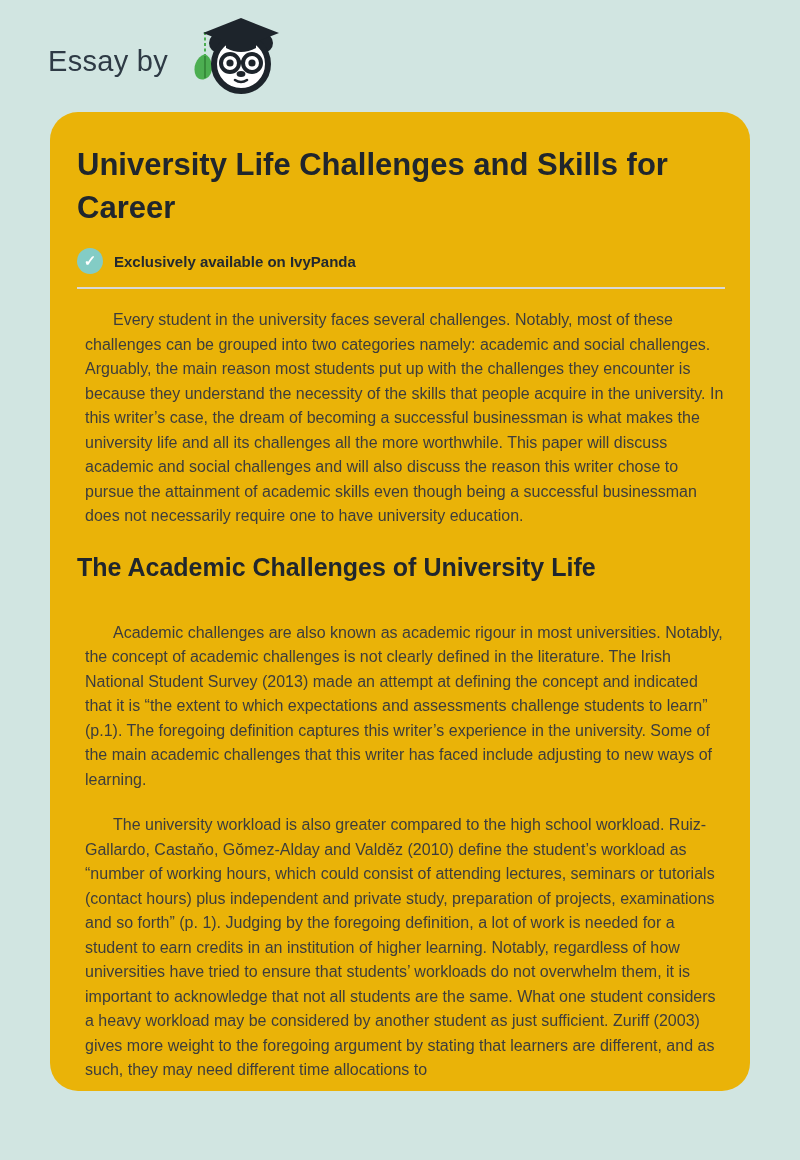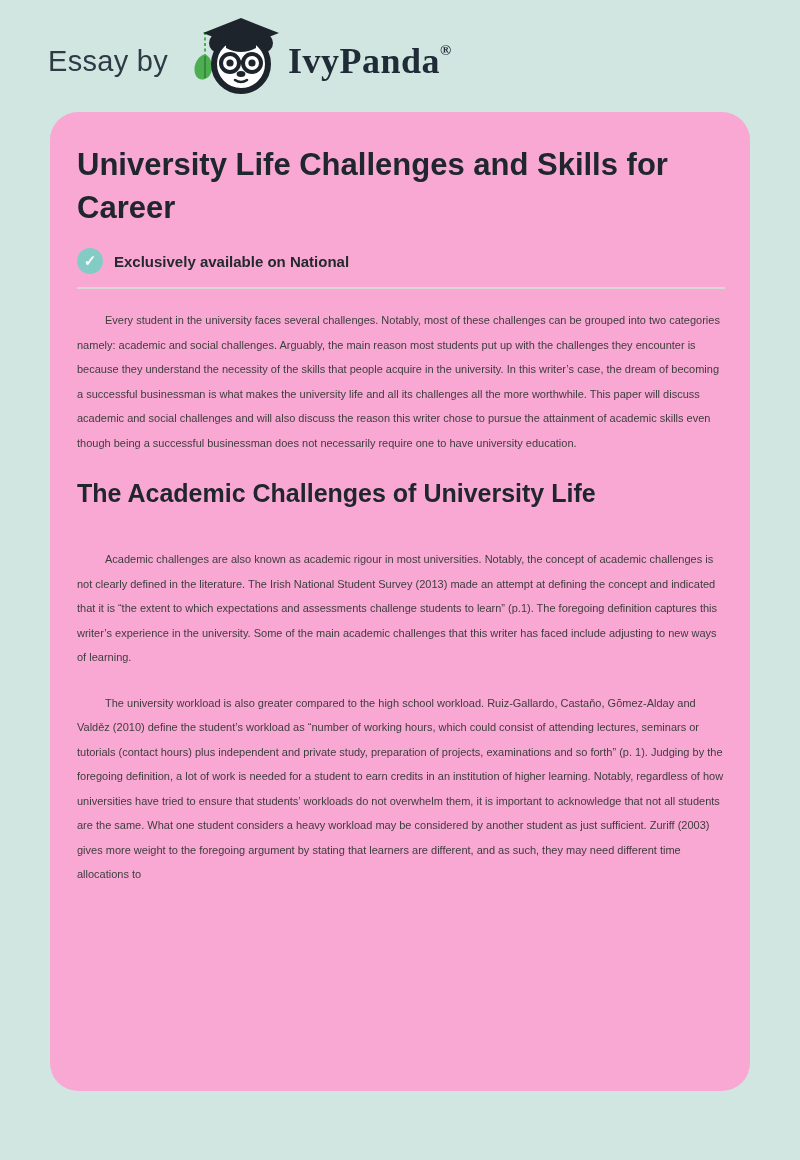--- a/index.html
+++ b/index.html
@@ -39,21 +39,21 @@
   .brand sup {
     font-size: 15px;
     vertical-align: 18px;
   }
 
   
   .card {
     width: 700px;
     height: 979px;
     margin: 0 auto;
-    background: #f9a8d4;
+    background: #eab308;
     border-radius: 28px;
     padding: 31px 25px 26px 27px;
     overflow: hidden;
   }
   h1.article-title {
     font-size: 31px;
     line-height: 43px;
     font-weight: 700;
     color: #20262d;
     margin-bottom: 19px;
@@ -81,25 +81,26 @@
     font-weight: 700;
     font-size: 15px;
     color: #23292f;
   }
   hr.divider {
     border: none;
     border-top: 2px solid #d8d8d8;
     margin-bottom: 19px;
   }
   p.para {
-    font-size: 11px;
+    font-size: 16px;
     line-height: 24.5px;
     color: #3d3d3d;
     text-indent: 28px;
     margin-bottom: 21px;
+    margin-left: 8px;
   }
   h2.section-heading {
     font-size: 25px;
     font-weight: 700;
     color: #20262d;
     margin: 24px 0 39px;
   }
 </style>
 </head>
 <body>
@@ -127,29 +128,28 @@
       <circle cx="70" cy="47" r="9" fill="#ffffff" stroke="#1d242b" stroke-width="4"></circle>
       <line x1="56" y1="46" x2="62" y2="46" stroke="#1d242b" stroke-width="3"></line>
       <circle cx="48" cy="47" r="3.6" fill="#1d242b"></circle>
       <circle cx="70" cy="47" r="3.6" fill="#1d242b"></circle>
 
       <ellipse cx="59" cy="58" rx="4.4" ry="3" fill="#1d242b"></ellipse>
       <path d="M53 64 Q59 68 65 64" fill="none" stroke="#1d242b" stroke-width="2.6" stroke-linecap="round"></path>
     </svg>
   </span>
 
-  <span class="brand"><span>IvyPanda</span><sup>®</sup></span>
 </header>
 
 <main class="card">
   <h1 class="article-title">University Life Challenges and Skills for Career</h1>
 
   <div class="badge-row">
     <span class="check-circle">✓</span>
-    <span class="badge-text">Exclusively available on National</span>
+    <span class="badge-text">Exclusively available on IvyPanda</span>
   </div>
 
   <hr class="divider">
 
   <p class="para">Every student in the university faces several challenges. Notably, most of these challenges can be grouped into two categories namely: academic and social challenges. Arguably, the main reason most students put up with the challenges they encounter is because they understand the necessity of the skills that people acquire in the university. In this writer’s case, the dream of becoming a successful businessman is what makes the university life and all its challenges all the more worthwhile. This paper will discuss academic and social challenges and will also discuss the reason this writer chose to pursue the attainment of academic skills even though being a successful businessman does not necessarily require one to have university education.</p>
 
   <h2 class="section-heading">The Academic Challenges of University Life</h2>
 
   <p class="para">Academic challenges are also known as academic rigour in most universities. Notably, the concept of academic challenges is not clearly defined in the literature. The Irish National Student Survey (2013) made an attempt at defining the concept and indicated that it is “the extent to which expectations and assessments challenge students to learn” (p.1). The foregoing definition captures this writer’s experience in the university. Some of the main academic challenges that this writer has faced include adjusting to new ways of learning.</p>
 

